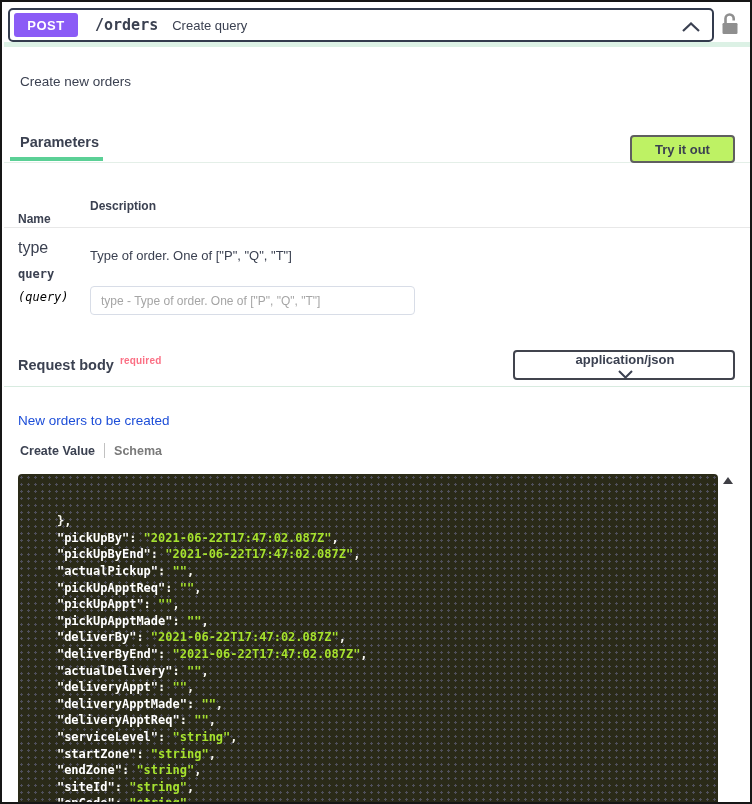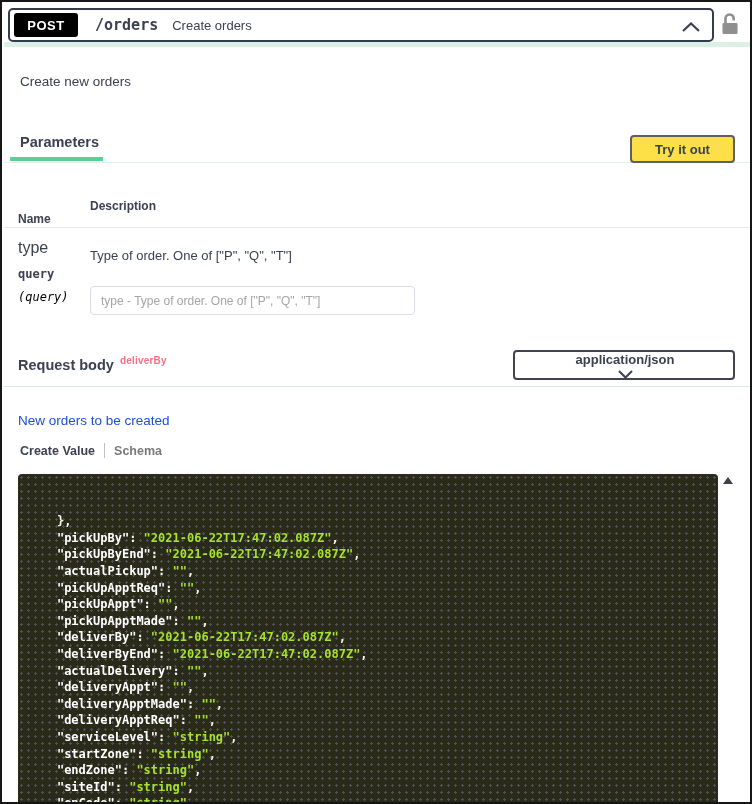--- a/index.html
+++ b/index.html
@@ -10,41 +10,41 @@
     border:2px solid #161616; background:#fff; overflow:hidden;
   }
   
   .summary-bar {
     position:absolute; left:6px; top:6px; width:706px; height:34px;
     background:#fff; border:2px solid #333b4d; border-radius:5px;
     display:flex; align-items:center; cursor:pointer;
   }
   .method-badge {
     margin-left:4px; width:64px; height:24px; border-radius:3px;
-    background:#000000; color:#fff; font-weight:bold; font-size:13px;
+    background:#8b5cf6; color:#fff; font-weight:bold; font-size:13px;
     display:flex; align-items:center; justify-content:center; letter-spacing:.5px;
   }
   .op-path {
     margin-left:17px; font-family:"DejaVu Sans Mono", monospace;
     font-weight:bold; font-size:15px; color:#3b4151;
   }
   .op-summary { margin-left:14px; font-size:13px; color:#3b4151; }
   .chevron-up { position:absolute; right:12px; top:9px; }
   .lock-wrap { position:absolute; left:719px; top:11px; width:18px; height:22px; cursor:pointer; }
   .green-strip { position:absolute; left:2px; top:40px; width:746px; height:5px; background:#dcf1e5; }
 
   .op-desc { position:absolute; left:18px; top:72px; font-size:13.5px; color:#3b4151; }
 
   
   .params-title { position:absolute; left:18px; top:132px; font-size:14.5px; font-weight:bold; color:#3b4151; }
   .params-underline { position:absolute; left:8px; top:155px; width:93px; height:4px; background:#5bd096; }
   .params-hairline { position:absolute; left:2px; top:160px; width:746px; height:1px; background:#e4efe8; }
   .tryout-btn {
     position:absolute; left:628px; top:133px; width:105px; height:28px;
-    background:#fde047; border:2px solid #5f5f5f; border-radius:4px;
+    background:#bef264; border:2px solid #5f5f5f; border-radius:4px;
     font-size:13px; font-weight:bold; color:#3b4151; cursor:pointer;
     font-family:"Liberation Sans", sans-serif;
   }
 
   
   .col-name-hdr { position:absolute; left:16px; top:197px; font-size:12px; font-weight:bold;margin-top:13px; }
   .col-desc-hdr { position:absolute; left:88px; top:197px; font-size:12px; font-weight:bold; }
   .table-hairline { position:absolute; left:2px; top:225px; width:746px; height:1px; background:#e8e8e8; }
 
   .param-name { position:absolute; left:16px; top:237px; font-size:16px; color:#3b4151; }
@@ -98,21 +98,21 @@
     border-left:5px solid transparent; border-right:5px solid transparent; border-bottom:7px solid #3f3f45; }
 </style>
 </head>
 <body>
 
 <div class="page">
 
   <div class="summary-bar">
     <div class="method-badge">POST</div>
     <div class="op-path">/orders</div>
-    <div class="op-summary">Create orders</div>
+    <div class="op-summary">Create query</div>
     <div class="chevron-up">
       <svg width="18" height="11" viewBox="0 0 18 11">
           <polyline points="1,9 9,1.5 17,9" fill="none" stroke="#3b4151" stroke-width="2.2"></polyline>
         </svg>
     </div>
   </div>
   <div class="lock-wrap">
     <svg width="18" height="22" viewBox="0 0 18 22">
       <path d="M4.5 10 V5.6 a4.1 4.1 0 0 1 8.2 0 V7.6" fill="none" stroke="#8f8f8f" stroke-width="2.6"></path>
       <rect x="1.5" y="10" width="15" height="11" rx="1.2" fill="#8f8f8f"></rect>
@@ -131,21 +131,21 @@
   <div class="col-desc-hdr">Description</div>
   <div class="table-hairline"></div>
 
   <div class="param-name">type</div>
   <div class="param-type">query</div>
   <div class="param-in">(query)</div>
   <div class="param-desc">Type of order. One of ["P", "Q", "T"]</div>
   <input class="param-input" type="text" placeholder="type - Type of order. One of [&quot;P&quot;, &quot;Q&quot;, &quot;T&quot;]" style="">
 
   <div class="reqbody-title">
-    <span>Request body</span><span class="required-flag">deliverBy</span>
+    <span>Request body</span><span class="required-flag">required</span>
   </div>
   <div class="content-type">
     <span>application/json</span>
     <span>
       <svg width="15" height="9" viewBox="0 0 15 9">
           <polyline points="1,1 7.5,7.5 14,1" fill="none" stroke="#3b4151" stroke-width="2"></polyline>
         </svg>
     </span>
   </div>
   <div class="reqbody-hairline"></div>

